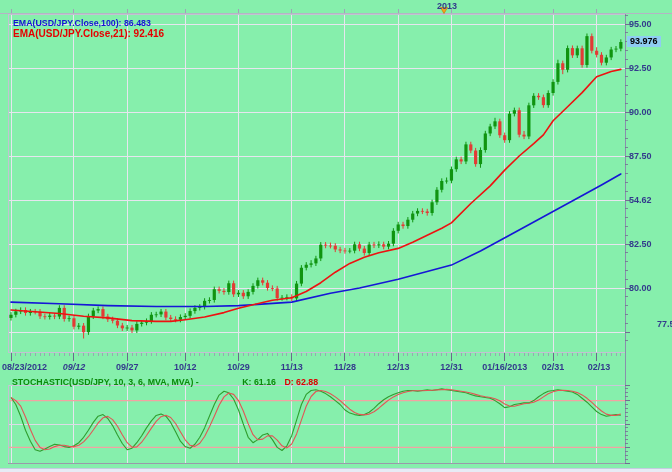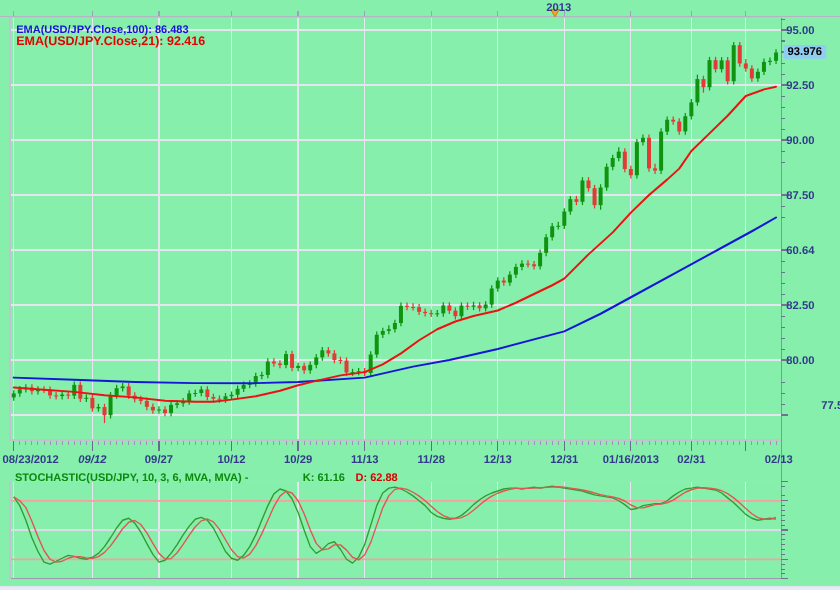--- a/index.html
+++ b/index.html
@@ -556,35 +556,35 @@
     <span class="m">STOCHASTIC(USD/JPY, 10, 3, 6, MVA, MVA) -</span>
     <span class="k">K: 61.16</span>
     <span class="d">D: 62.88</span>
   </div>
 
   <div id="price-axis-labels">
       <div class="axlbl" style="top: 19px;">95.00</div>
       <div class="axlbl" style="top: 63px;">92.50</div>
       <div class="axlbl" style="top: 107px;">90.00</div>
       <div class="axlbl" style="top: 151px;">87.50</div>
-      <div class="axlbl" style="top: 195px;">60.64</div>
+      <div class="axlbl" style="top: 195px;">54.62</div>
       <div class="axlbl" style="top: 239px;">82.50</div>
       <div class="axlbl" style="top: 283px;">80.00</div>
       <div class="axlbl" style="top: 319px; margin-left: 28px;">77.50</div>
     </div>
   <div class="ovl" id="last-price-badge" style="top: 36.0224px;">93.976</div>
   <div id="date-axis-labels">
       <div class="datelbl first" style="left: 2px;">08/23/2012</div>
       <div class="datelbl" style="left: 73.92px; font-style: italic;">09/12</div>
       <div class="datelbl" style="left: 127.16px;">09/27</div>
       <div class="datelbl" style="left: 185.24px;">10/12</div>
       <div class="datelbl" style="left: 238.48px;">10/29</div>
       <div class="datelbl" style="left: 291.72px;">11/13</div>
       <div class="datelbl" style="left: 344.96px;">11/28</div>
       <div class="datelbl" style="left: 398.2px;">12/13</div>
       <div class="datelbl" style="left: 451.44px;">12/31</div>
       <div class="datelbl" style="left: 504.68px;">01/16/2013</div>
       <div class="datelbl" style="left: 553.08px;">02/31</div>
-      <div class="datelbl" style="left: 623px;">02/13</div>
+      <div class="datelbl" style="left: 599px;">02/13</div>
     </div>
 
   <div id="bottom-strip"></div>
 </div>
 
 </body></html>

